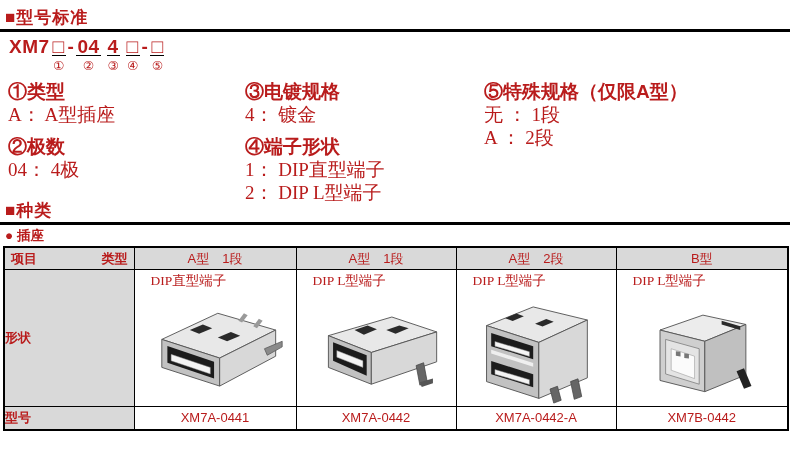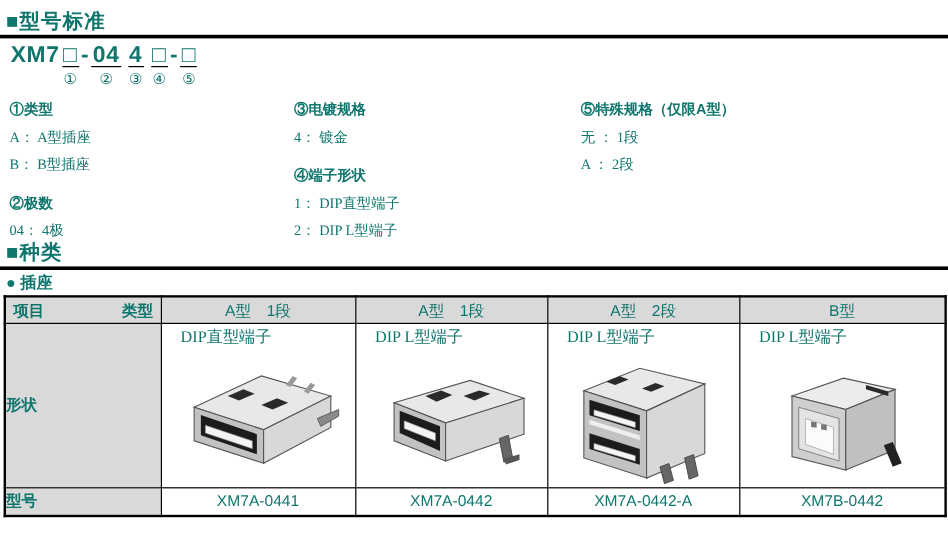--- a/index.html
+++ b/index.html
@@ -1,34 +1,34 @@
 <!DOCTYPE html>
 <html><head>
 <meta charset="utf-8">
 <style>
   * { box-sizing: border-box; margin: 0; padding: 0; }
   body { background: #fff; }
   .page {
     position: relative; width: 790px; height: 458px;
-    background: #fff; color: #0f766e; overflow: hidden;
+    background: #fff; color: #b91c1c; overflow: hidden;
     font-family: "Liberation Sans", sans-serif;
   }
   .sec-title { position: absolute; left: 5px; font-size: 17px; font-weight: bold; letter-spacing: 1px; }
   .rule { position: absolute; left: 0; width: 790px; height: 2.5px; background: #000; }
 
   
   .model-line { position: absolute; left: 8px; top: 38px; display: flex; align-items: flex-start; }
   .mc-seg { display: flex; flex-direction: column; align-items: center; margin-right: 1px; }
   .mc-seg.gap { margin-left: 5px; }
   .mc-text { font-size: 19px; font-weight: bold; line-height: 17px; letter-spacing: 0.5px; padding: 0 1px; }
   .mc-seg.u .mc-text { border-bottom: 1.5px solid #000; }
   .mc-num { font-size: 12.5px; line-height: 15px; margin-top: 2px; font-family: "DejaVu Sans", sans-serif; }
 
   
-  .spec-col { position: absolute; top: 80px; font-size: 12px; }
+  .spec-col { position: absolute; top: 80px; font-size: 19px; }
   #spec-col-1 { left: 8px; width: 230px; }
   #spec-col-2 { left: 245px; width: 235px; }
   #spec-col-3 { left: 484px; width: 300px; }
   .spec-h { font-weight: bold; line-height: 23px; }
   .spec-i { font-family: "Liberation Serif", serif; line-height: 23px; }
   .spec-gap { height: 9px; }
 
   .socket-label { position: absolute; left: 5px; top: 227px; font-size: 13.5px; font-weight: bold; }
 
   
@@ -91,21 +91,20 @@
     </div>
     <div class="mc-seg u">
       <span class="mc-text">□</span>
       <span class="mc-num">⑤</span>
     </div>
   </div>
 
   <div class="spec-col" id="spec-col-1">
     <div class="spec-h">①类型</div>
     <div class="spec-i">A： A型插座</div>
-    <div class="spec-i">B： B型插座</div>
     <div class="spec-gap"></div>
     <div class="spec-h">②极数</div>
     <div class="spec-i">04： 4极</div>
   </div>
   <div class="spec-col" id="spec-col-2">
     <div class="spec-h">③电镀规格</div>
     <div class="spec-i">4： 镀金</div>
     <div class="spec-gap"></div>
     <div class="spec-h">④端子形状</div>
     <div class="spec-i">1： DIP直型端子</div>

